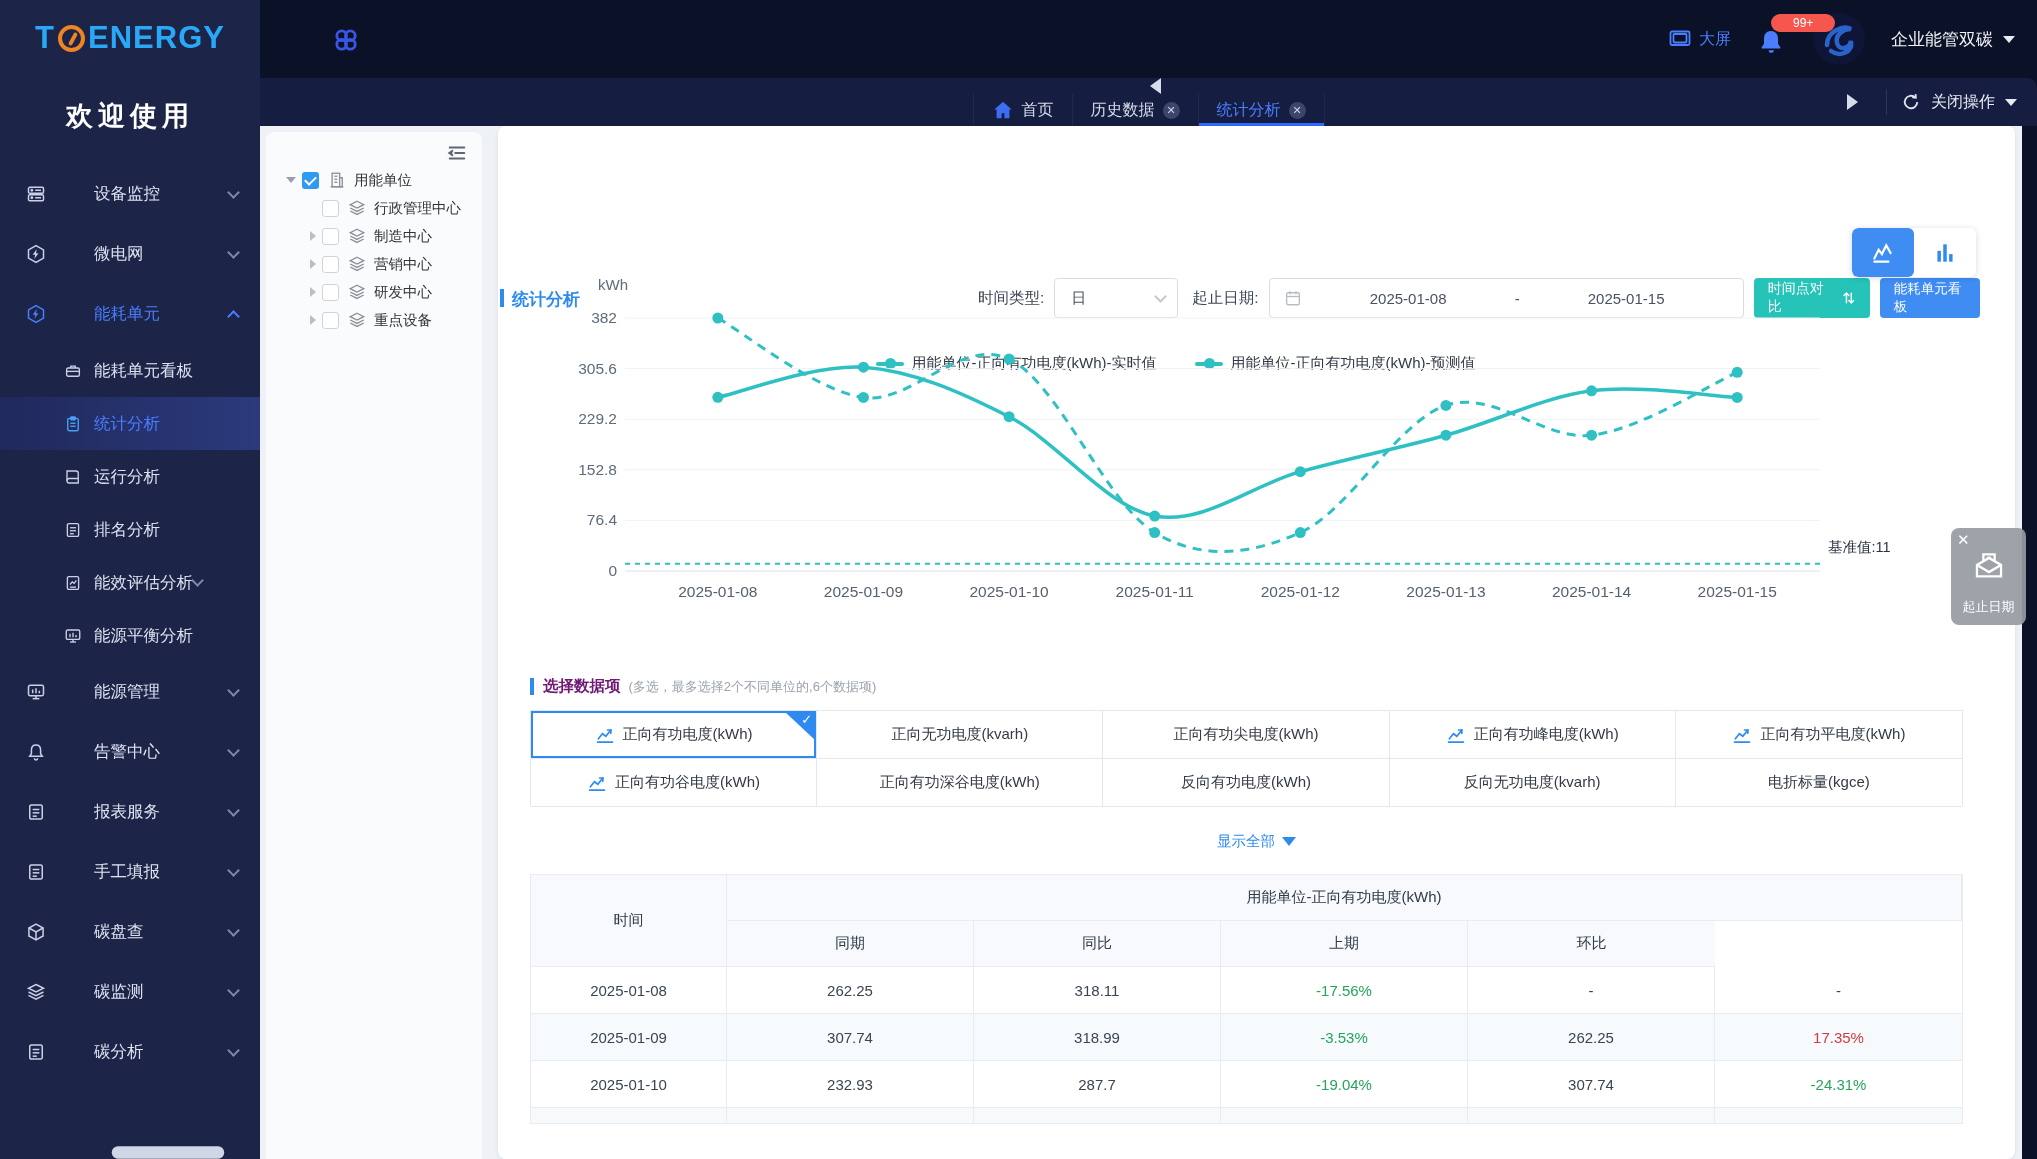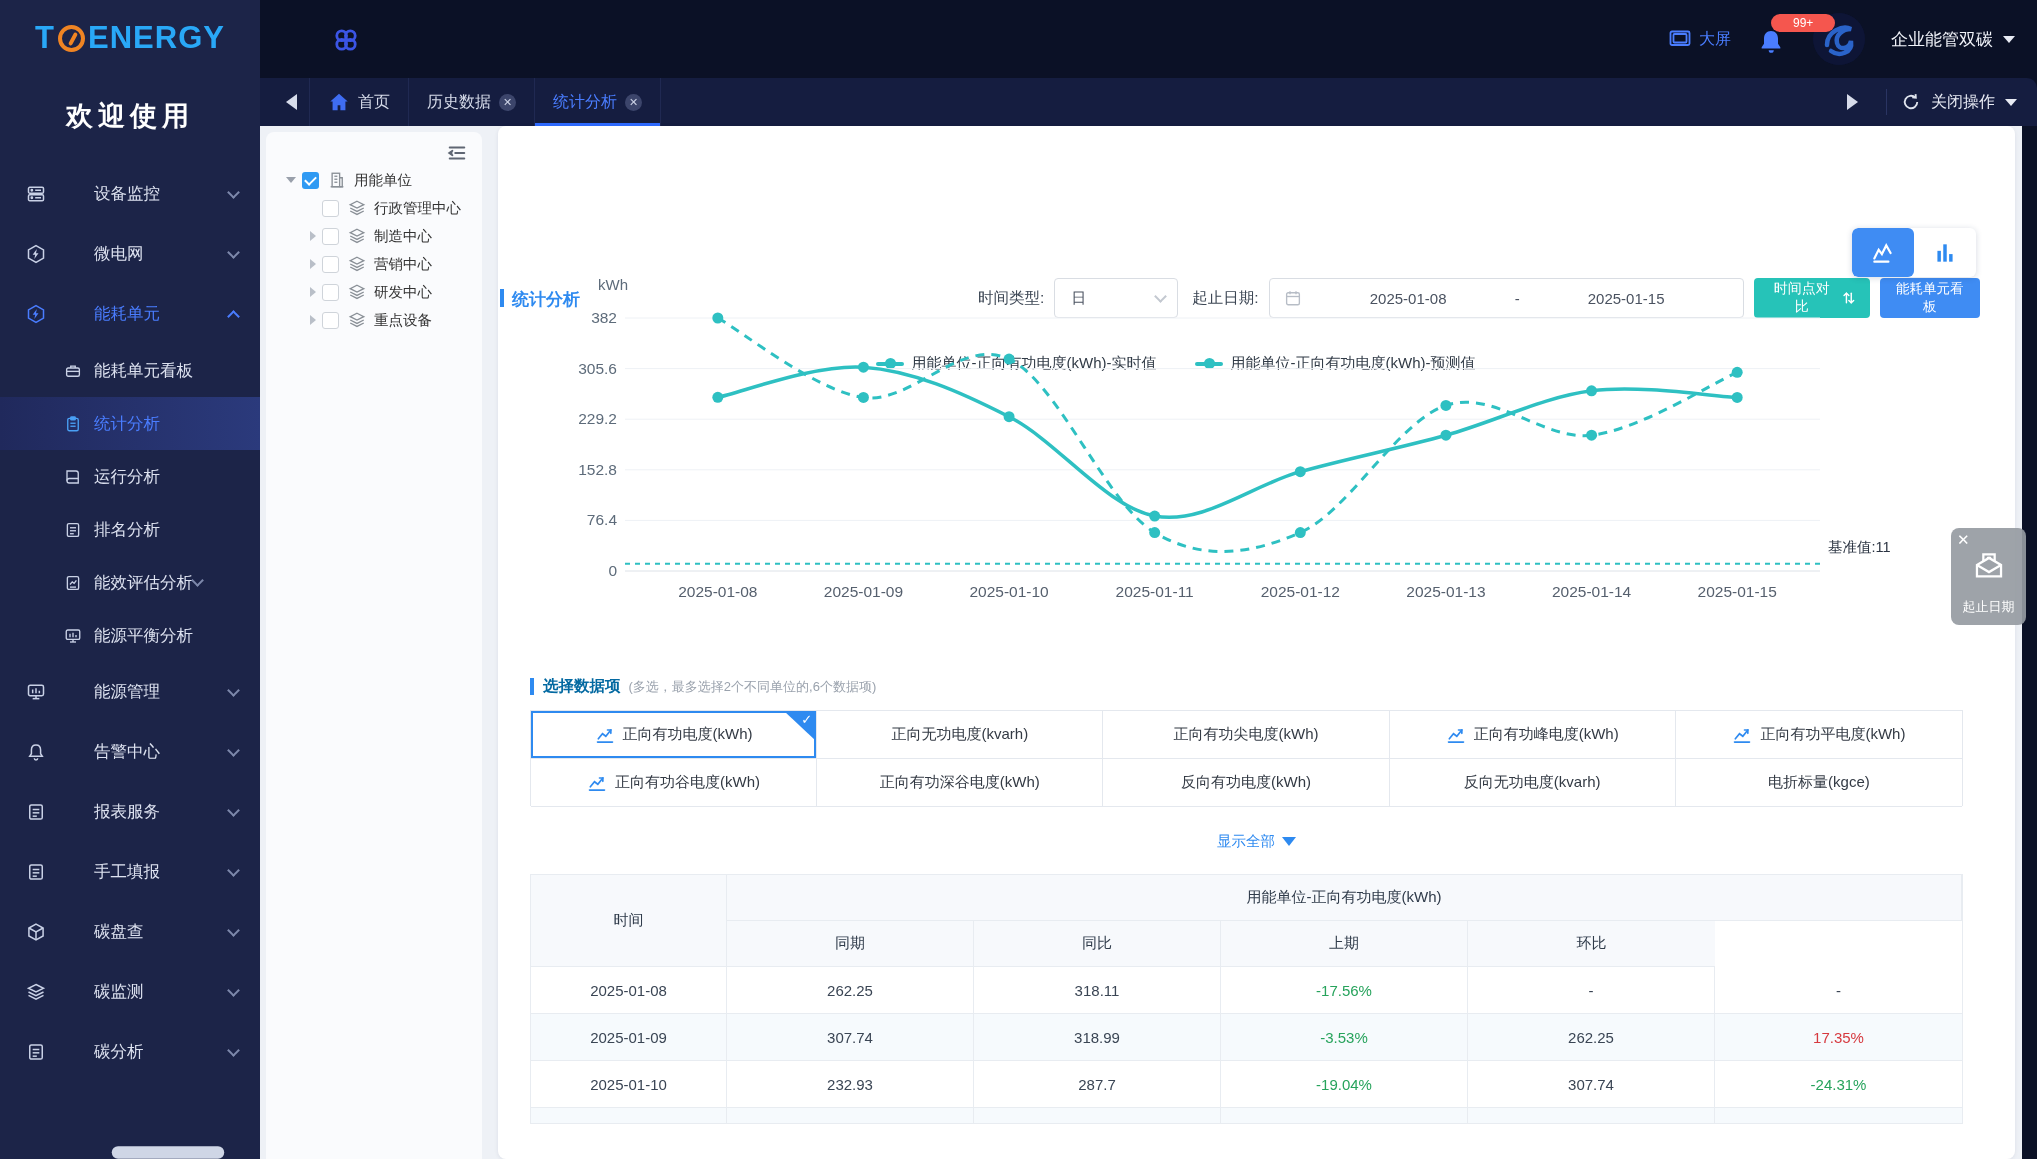--- a/index.html
+++ b/index.html
@@ -36,21 +36,21 @@
   #bigscreen svg{width:24px;height:24px;}
   #bell-wrap{position:relative;cursor:pointer;width:30px;height:34px;}
   #bell-wrap svg{width:28px;height:28px;margin-top:6px;}
   #badge{position:absolute;top:-8px;left:14px;background:#f5564e;color:#fff;font-size:12px;
     padding:2px 22px;border-radius:10px;white-space:nowrap;}
   #avatar{width:52px;height:52px;border-radius:50%;background:#0e1536;overflow:hidden;cursor:pointer;}
   #org{display:flex;align-items:center;gap:10px;color:#f2f4fa;font-size:17px;cursor:pointer;}
   .caret-down{width:0;height:0;border-left:6px solid transparent;border-right:6px solid transparent;border-top:7px solid #e8ebf4;}
 
   
-  #tabbar{left:260px;top:78px;width:1777px;height:48px;background:#151d40;border-top-right-radius:10px;display:flex;align-items:center;}
+  #tabbar{left:260px;top:78px;width:1777px;height:48px;background:#151d40;border-top-right-radius:10px;display:flex;align-items:center;flex-direction:column;}
   .tb-arrow{width:0;height:0;border-top:8px solid transparent;border-bottom:8px solid transparent;cursor:pointer;}
   .tb-arrow.left{border-right:11px solid #d7dcea;margin:0 12px 0 26px;}
   .tb-arrow.right{border-left:11px solid #d7dcea;margin:0 14px;}
   #tabs{display:flex;height:48px;align-items:stretch;}
   .tab{display:flex;align-items:center;gap:8px;padding:0 18px;color:#d7dcea;font-size:16px;cursor:pointer;position:relative;border-right:1px solid #202952;}
   .tab:first-child{border-left:1px solid #202952;}
   .tab.active{color:#4a7dff;}
   .tab.active::after{content:"";position:absolute;left:0;right:0;bottom:0;height:3px;background:#2f6bff;}
   .tab .home-ic{width:22px;height:22px;color:#3f6df2;}
   .tab-close{width:17px;height:17px;border-radius:50%;background:#3c456b;color:#cdd3e6;font-size:11px;line-height:16px;text-align:center;cursor:pointer;}
@@ -80,41 +80,41 @@
   #panel-title{position:absolute;left:14px;top:162px;color:#2e8af0;font-size:17px;font-weight:bold;}
 
   #controls{position:absolute;left:480px;top:152px;height:40px;display:flex;align-items:center;}
   .ctl-label{color:#3c4654;font-size:15.5px;margin-right:10px;}
   #time-select{width:124px;height:40px;border:1px solid #d9dde3;border-radius:4px;display:flex;align-items:center;padding:0 12px 0 16px;color:#4a5260;font-size:15px;cursor:pointer;margin-right:14px;}
   #time-select .chev{border-color:#c3c8d0;margin-left:auto;}
   #date-box{width:475px;height:40px;border:1px solid #d9dde3;border-radius:4px;display:flex;align-items:center;padding:0 10px 0 14px;cursor:pointer;}
   #date-box svg{width:18px;height:18px;color:#b7bdc6;}
   .date-val{flex:1;text-align:center;color:#4a5260;font-size:15px;}
   .date-sep{color:#4a5260;font-size:15px;}
-  .btn{height:40px;border-radius:4px;color:#fff;font-size:14px;display:flex;align-items:center;justify-content:center;cursor:pointer;padding:0 14px;text-align:center;}
+  .btn{height:40px;border-radius:4px;color:#fff;font-size:14px;display:flex;align-items:center;justify-content:center;cursor:pointer;padding:0 14px;}
   #btn-compare{background:#26c3b8;margin-left:10px;gap:6px;width:116px;}
   #btn-compare svg{width:14px;height:16px;}
   #btn-kanban{background:#3f8cf3;margin-left:10px;width:100px;font-size:13.5px;}
 
   #legend{position:absolute;left:0;top:228px;width:1355px;display:flex;justify-content:center;gap:38px;}
   .lg-item{display:flex;align-items:center;gap:8px;cursor:pointer;}
   .lg-marker{width:28px;height:4px;background:#2ec0c2;border-radius:2px;position:relative;}
   .lg-marker::after{content:"";position:absolute;left:9px;top:-3.5px;width:11px;height:11px;border-radius:50%;background:#2ec0c2;}
   .lg-text{font-size:15px;color:#303a46;}
 
   #chart-toggle{position:absolute;right:39px;top:102px;width:124px;height:49px;background:#fff;border-radius:6px;box-shadow:0 1px 6px rgba(30,50,90,.18);display:flex;overflow:hidden;}
   .ct-btn{width:62px;height:49px;display:flex;align-items:center;justify-content:center;cursor:pointer;}
   .ct-btn.active{background:#3f8cf3;border-radius:6px;}
   .ct-btn svg{width:26px;height:26px;}
 
   #chart{position:absolute;left:62px;top:144px;width:1420px;height:345px;}
 
   #sel-header{position:absolute;left:32px;top:550px;display:flex;align-items:center;}
   #sel-bar{width:4px;height:17px;background:#2e8af0;margin-right:9px;}
-  #sel-title{font-size:15.5px;font-weight:bold;color:#0369a1;font-family:Liberation Serif, serif;}
+  #sel-title{font-size:15.5px;font-weight:bold;color:#701a75;font-family:Liberation Serif, serif;}
   #sel-note{font-size:13px;color:#9aa2ad;margin-left:8px;}
   #sel-grid{position:absolute;left:32px;top:584px;width:1433px;height:96px;display:grid;
     grid-template-columns:repeat(5,1fr);grid-template-rows:48px 48px;border:1px solid #e4e8ee;}
   .sel-cell{display:flex;align-items:center;justify-content:center;gap:8px;font-size:15px;color:#333a44;
     border-right:1px solid #e4e8ee;border-bottom:1px solid #e4e8ee;cursor:pointer;position:relative;background:#fff;}
   .sel-cell:nth-child(5n){border-right:none;}
   .sel-cell svg{width:20px;height:20px;color:#2e8af0;flex:none;}
   .sel-cell.selected{box-shadow:inset 0 0 0 2px #2e8af0;}
   .sel-cell.selected .corner{position:absolute;top:0;right:0;width:0;height:0;border-top:30px solid #2e8af0;border-left:32px solid transparent;}
   .sel-cell.selected .corner-check{position:absolute;top:1px;right:4px;color:#fff;font-size:13px;font-weight:bold;}

